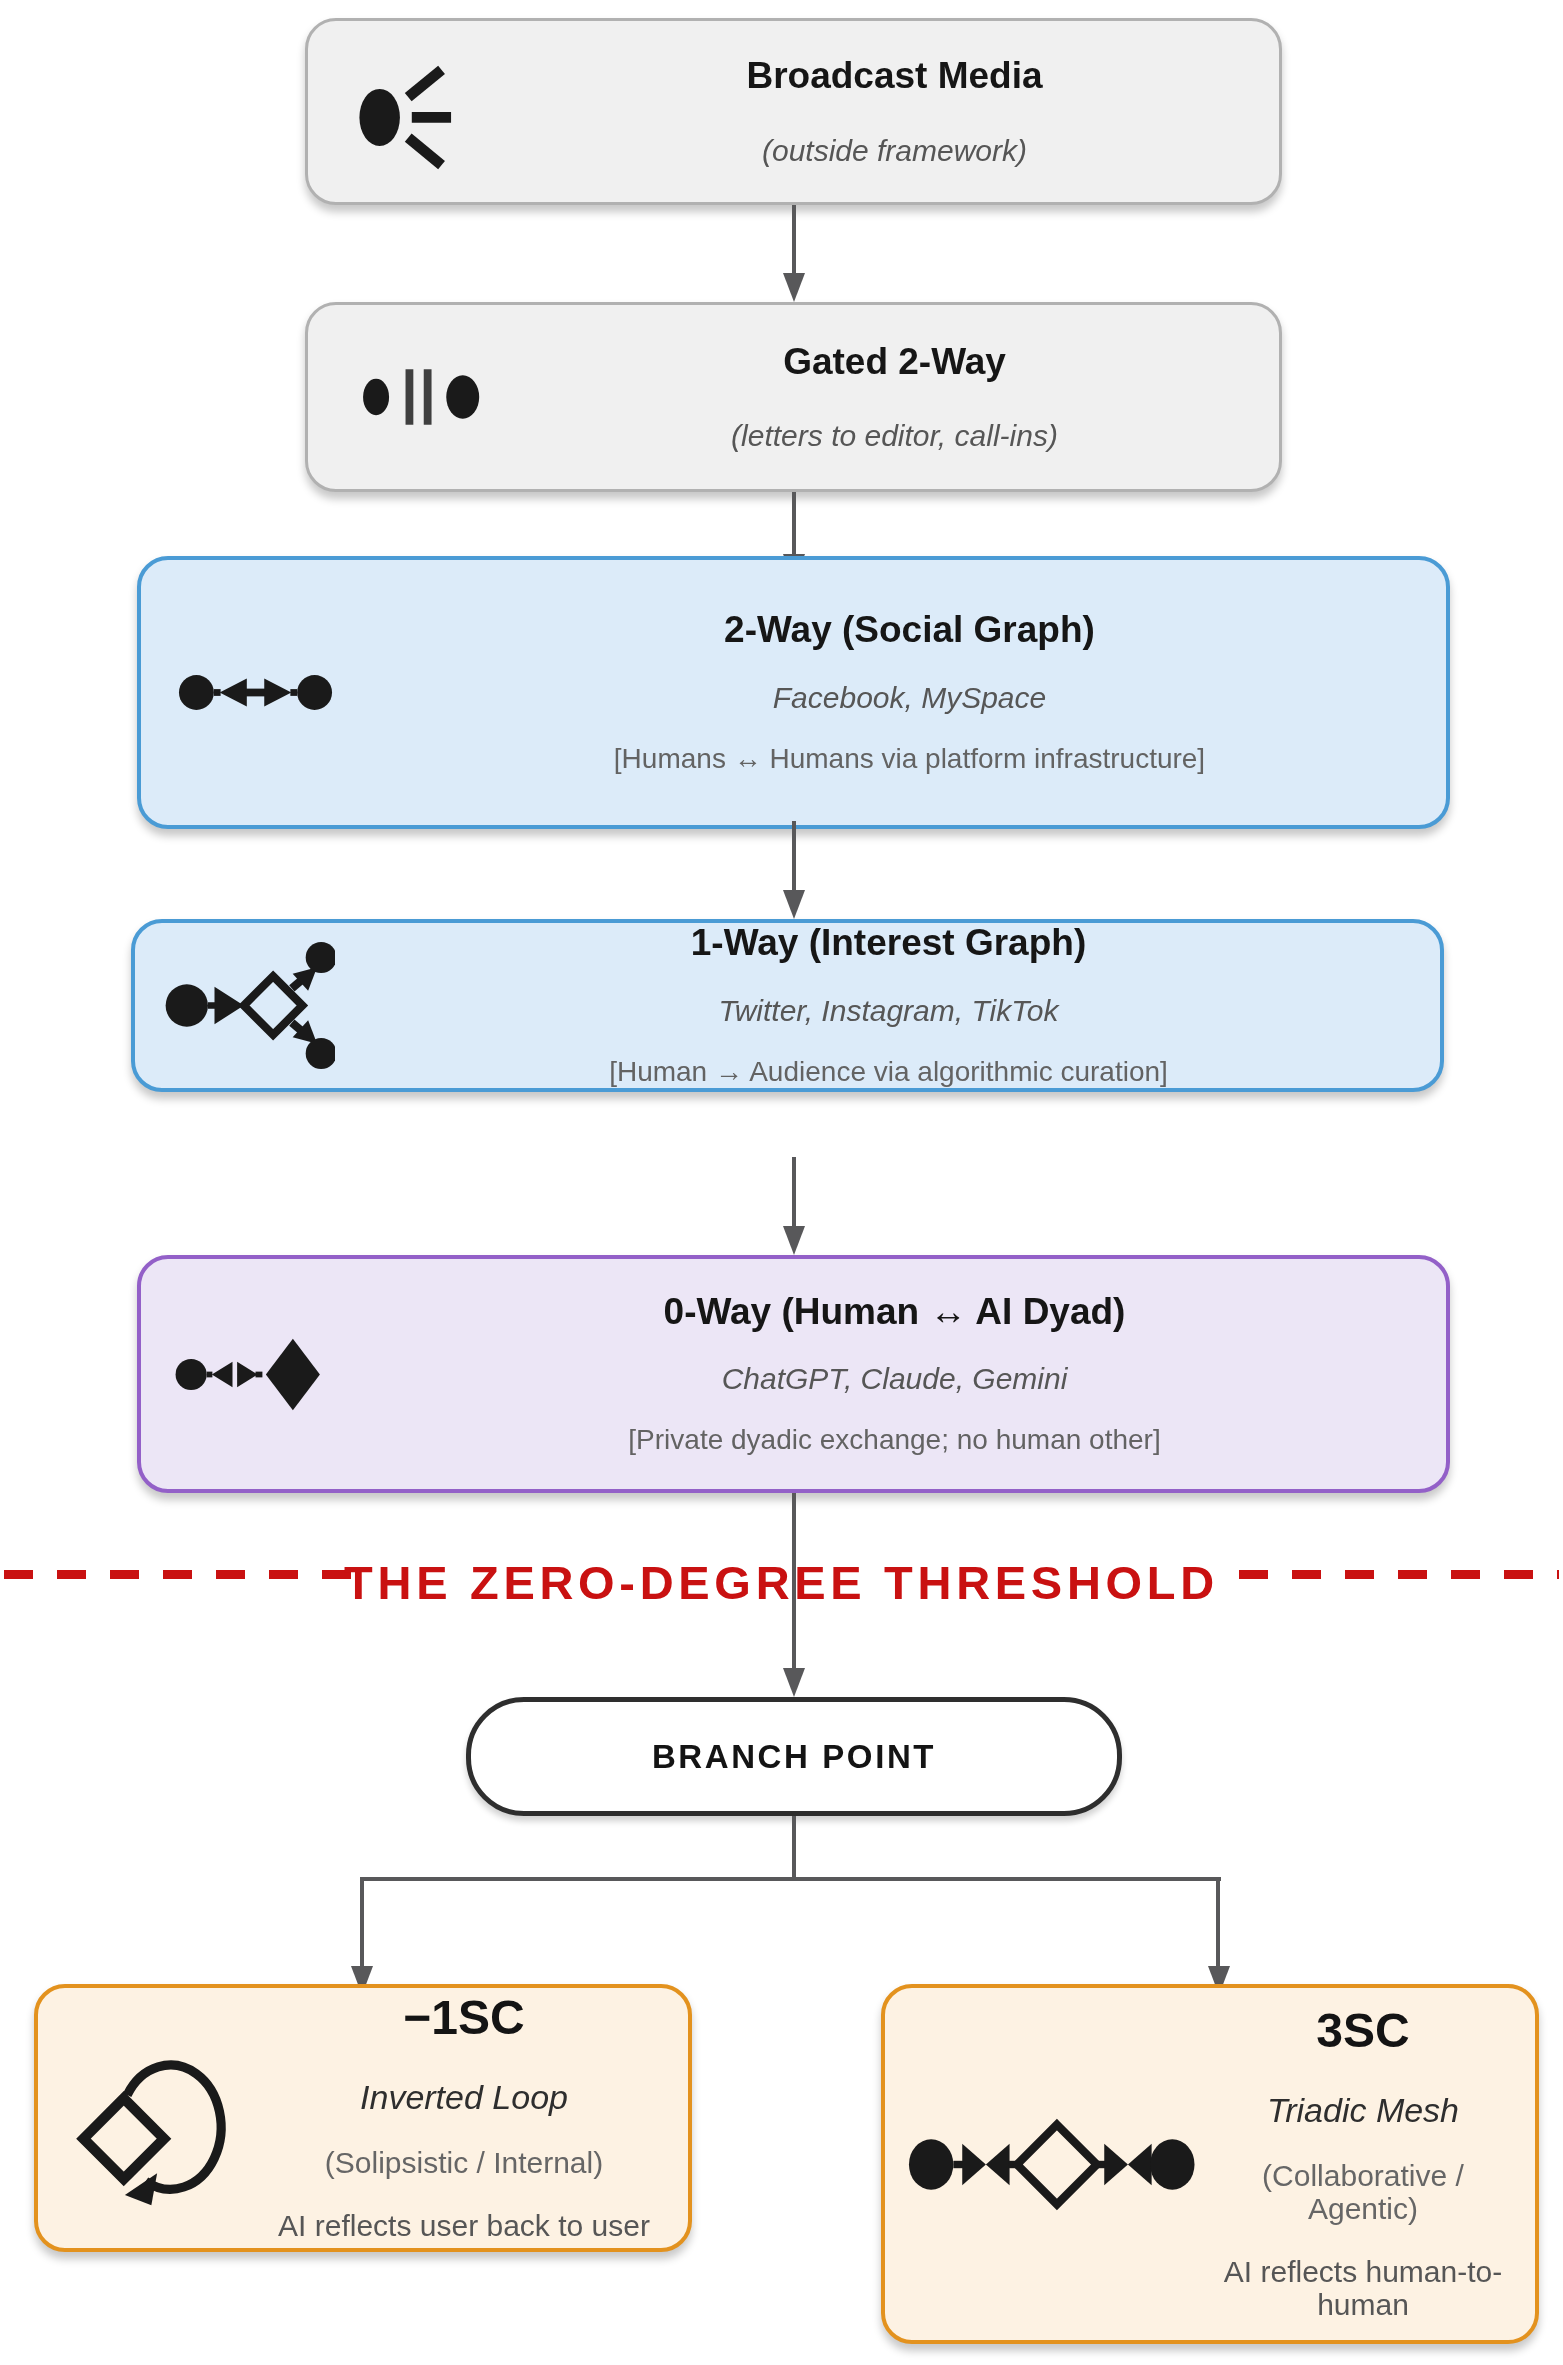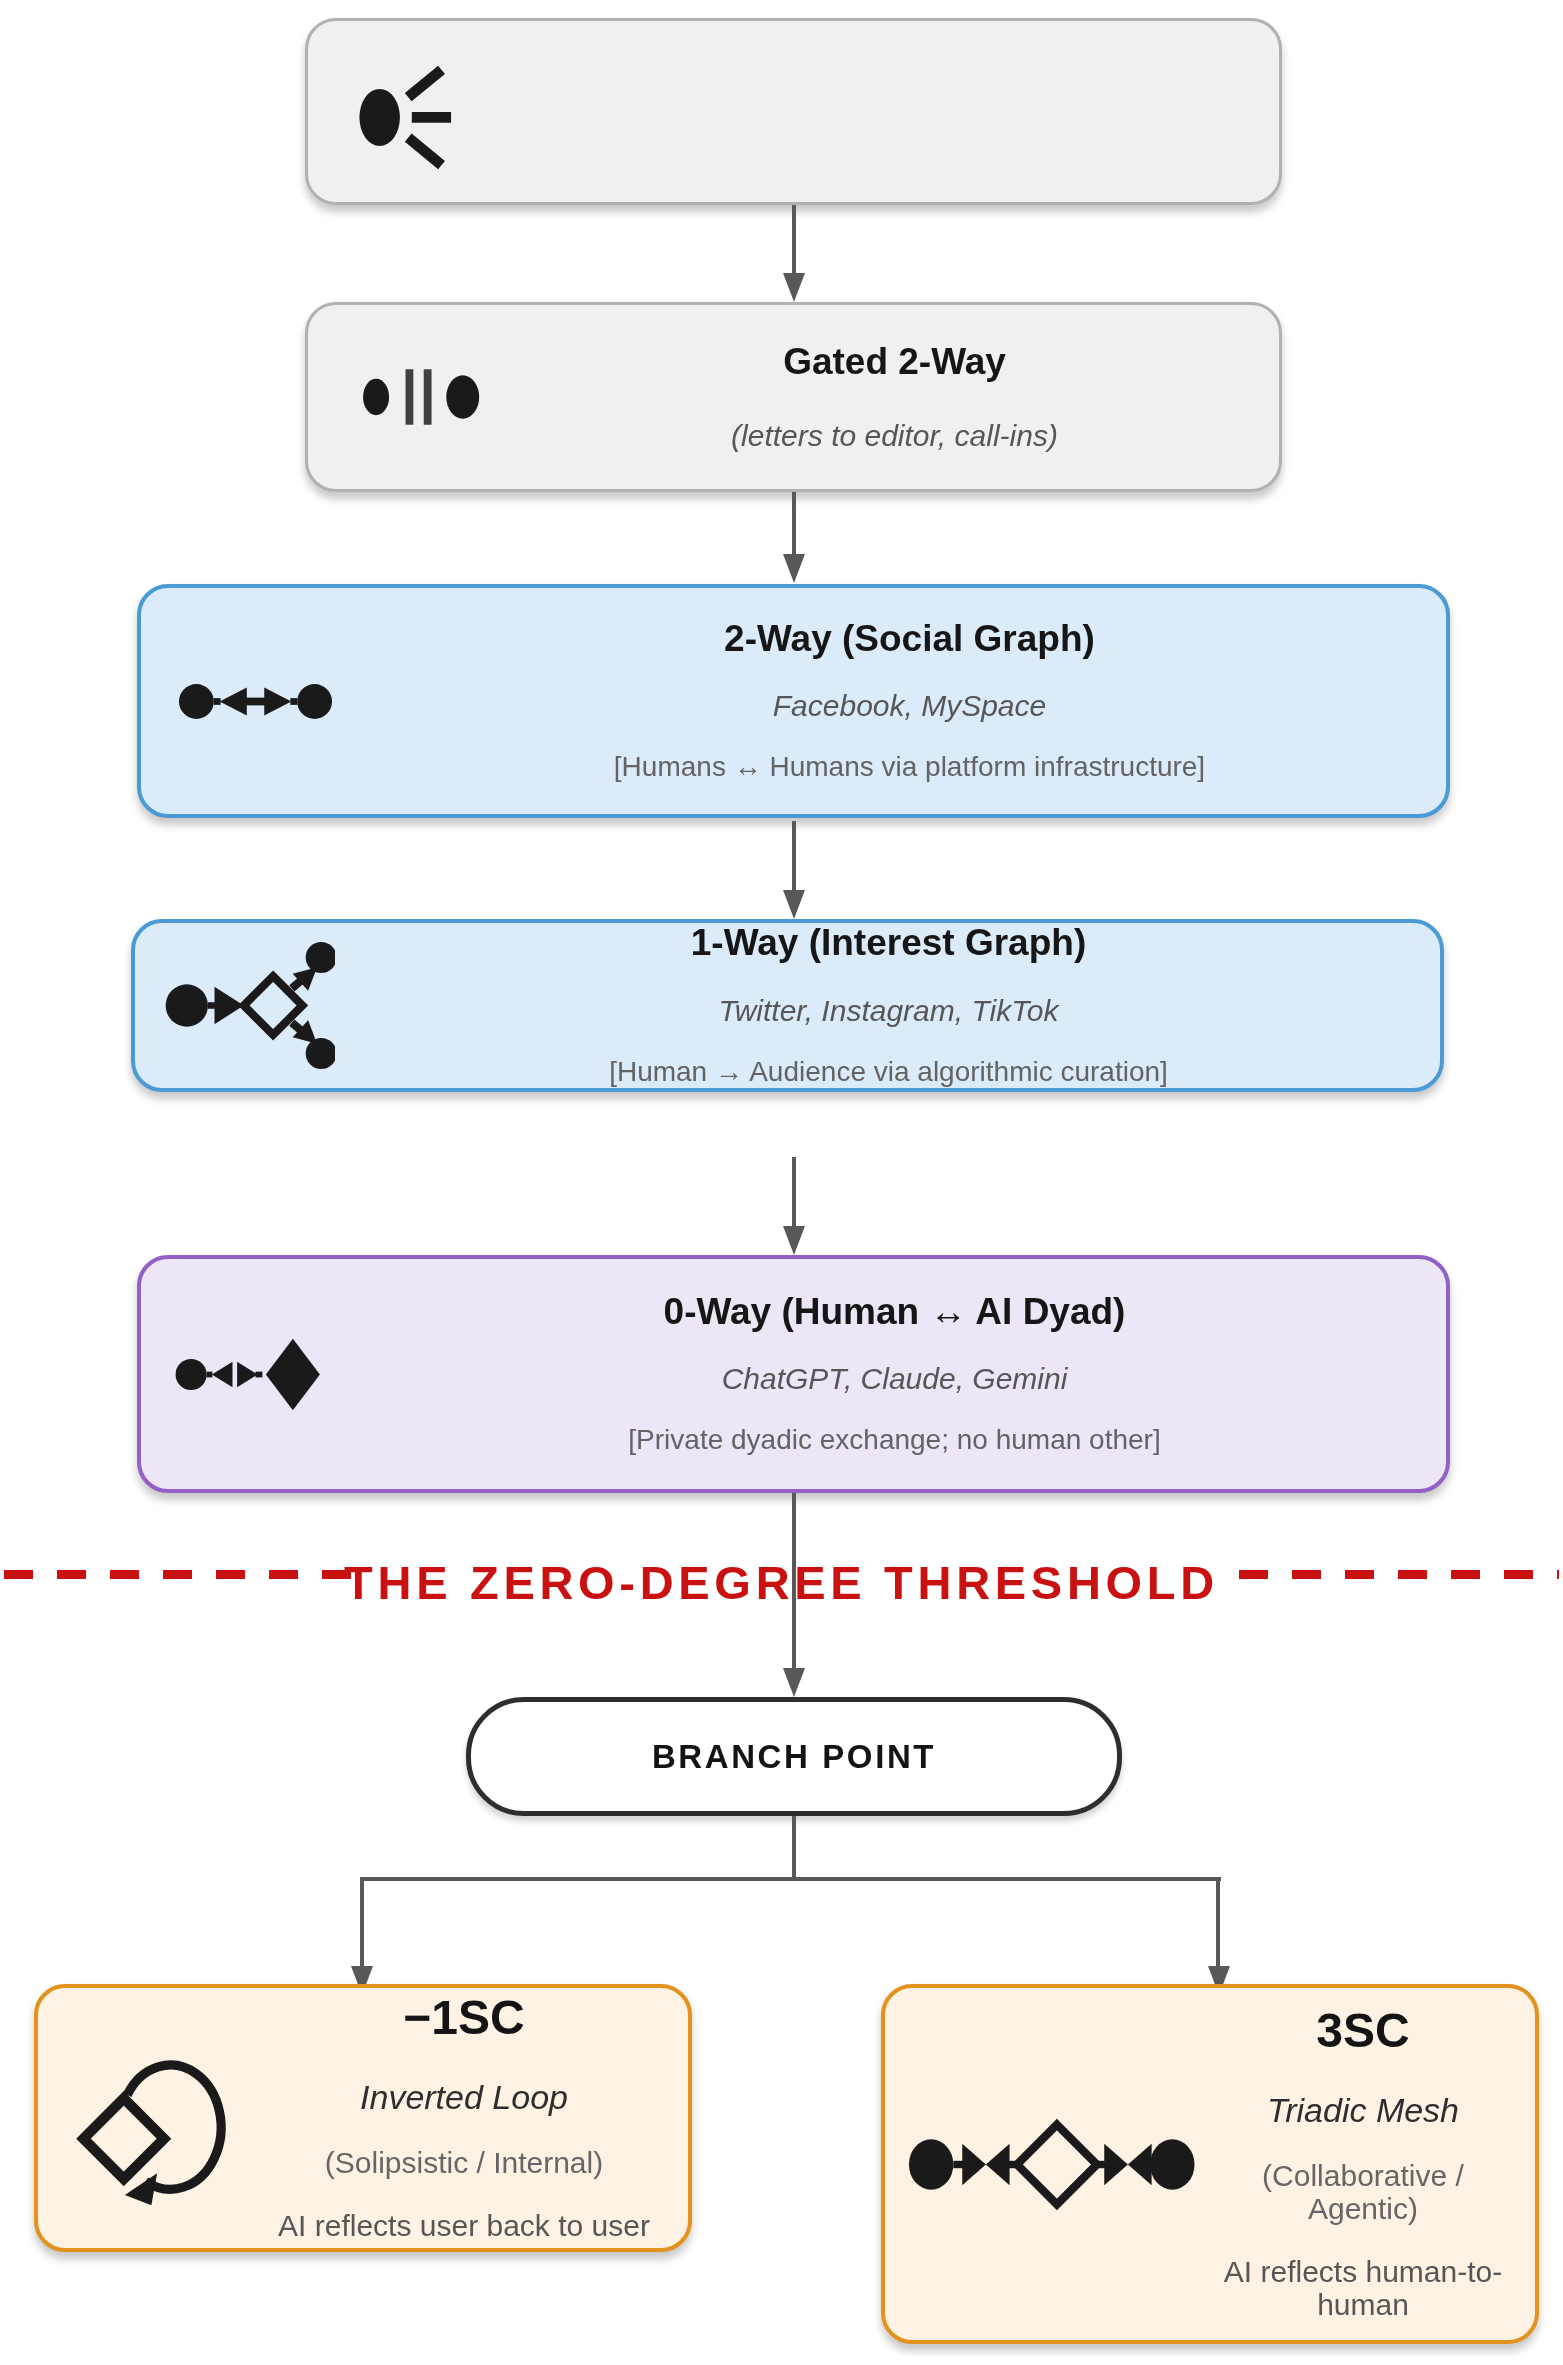--- a/index.html
+++ b/index.html
@@ -60,20 +60,24 @@
 
   <div class="node gray" style="left:305px;top:18px;width:977px;height:187px;">
     <div class="icon-wrap">
       <svg width="145" height="119" viewBox="0 0 120 100">
         <ellipse class="ink" cx="24" cy="55" rx="17" ry="24"></ellipse>
         <line class="stroke" x1="48" y1="38" x2="76" y2="15" stroke-width="9"></line>
         <line class="stroke" x1="51" y1="55" x2="84" y2="55" stroke-width="9"></line>
         <line class="stroke" x1="48" y1="72" x2="76" y2="95" stroke-width="9"></line>
       </svg>
     </div>
+    <div class="txt">
+      <div class="title">Broadcast Media</div>
+      <div class="subtitle gap-lg">(outside framework)</div>
+    </div>
   </div>
 
   <div class="vline" style="left:792px;top:205px;height:70px;"></div>
   <div class="ahead" style="left:783px;top:273px;"></div>
 
   <div class="node gray" style="left:305px;top:302px;width:977px;height:190px;">
     <div class="icon-wrap">
       <svg width="130" height="78" viewBox="0 0 150 90">
         <ellipse class="ink" cx="22" cy="45" rx="15" ry="21"></ellipse>
         <rect x="56" y="13" width="9" height="64" fill="#3f3f3f"></rect>
@@ -83,21 +87,21 @@
     </div>
     <div class="txt">
       <div class="title">Gated 2-Way</div>
       <div class="subtitle gap-lg">(letters to editor, call-ins)</div>
     </div>
   </div>
 
   <div class="vline" style="left:792px;top:492px;height:64px;"></div>
   <div class="ahead" style="left:783px;top:554px;"></div>
 
-  <div class="node blue" style="left:137px;top:584px;width:1313px;height:234px;gap:30px;">
+  <div class="node blue" style="left:137px;top:556px;width:1313px;height:273px;gap:30px;">
     <div class="icon-wrap">
       <svg width="155" height="67" viewBox="0 0 320 120">
         <circle class="ink" cx="38" cy="60" r="36"></circle>
         <rect x="74" y="53" width="14" height="14" class="ink"></rect>
         <polygon class="ink" points="86,60 142,31 142,89"></polygon>
         <rect x="140" y="52" width="40" height="16" class="ink"></rect>
         <polygon class="ink" points="234,60 178,31 178,89"></polygon>
         <rect x="232" y="53" width="14" height="14" class="ink"></rect>
         <circle class="ink" cx="282" cy="60" r="36"></circle>
       </svg>

